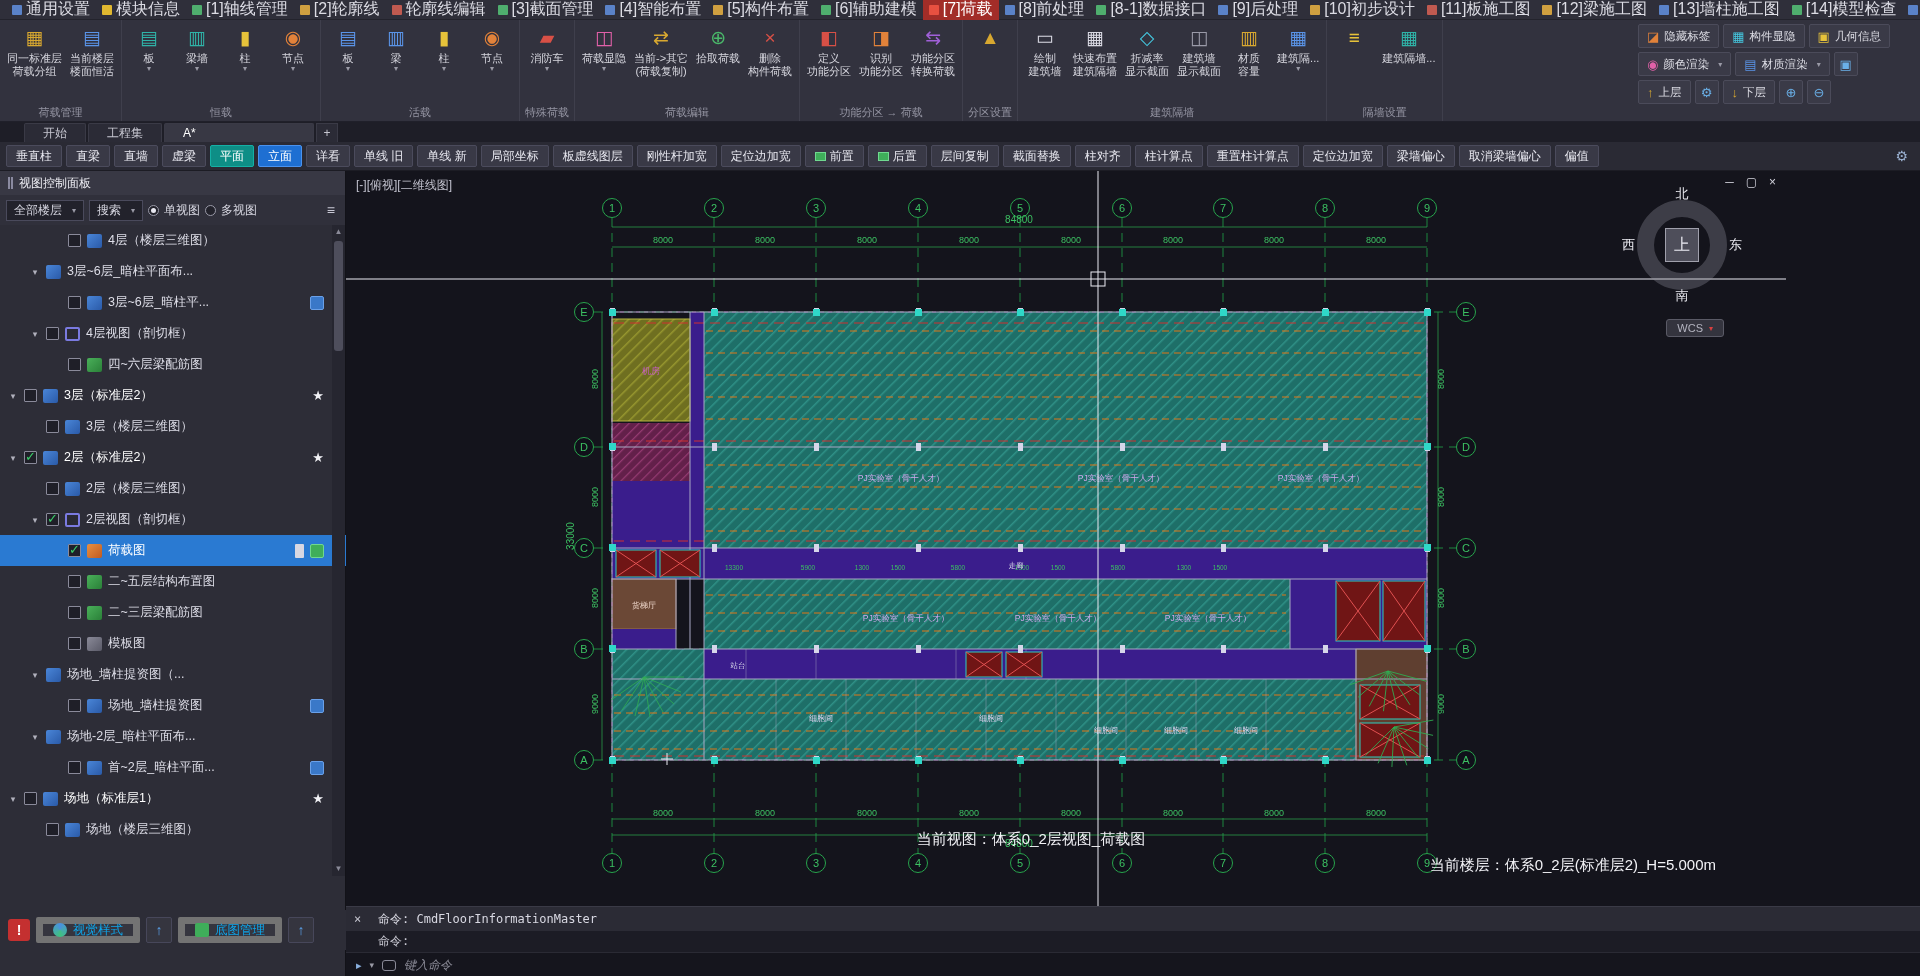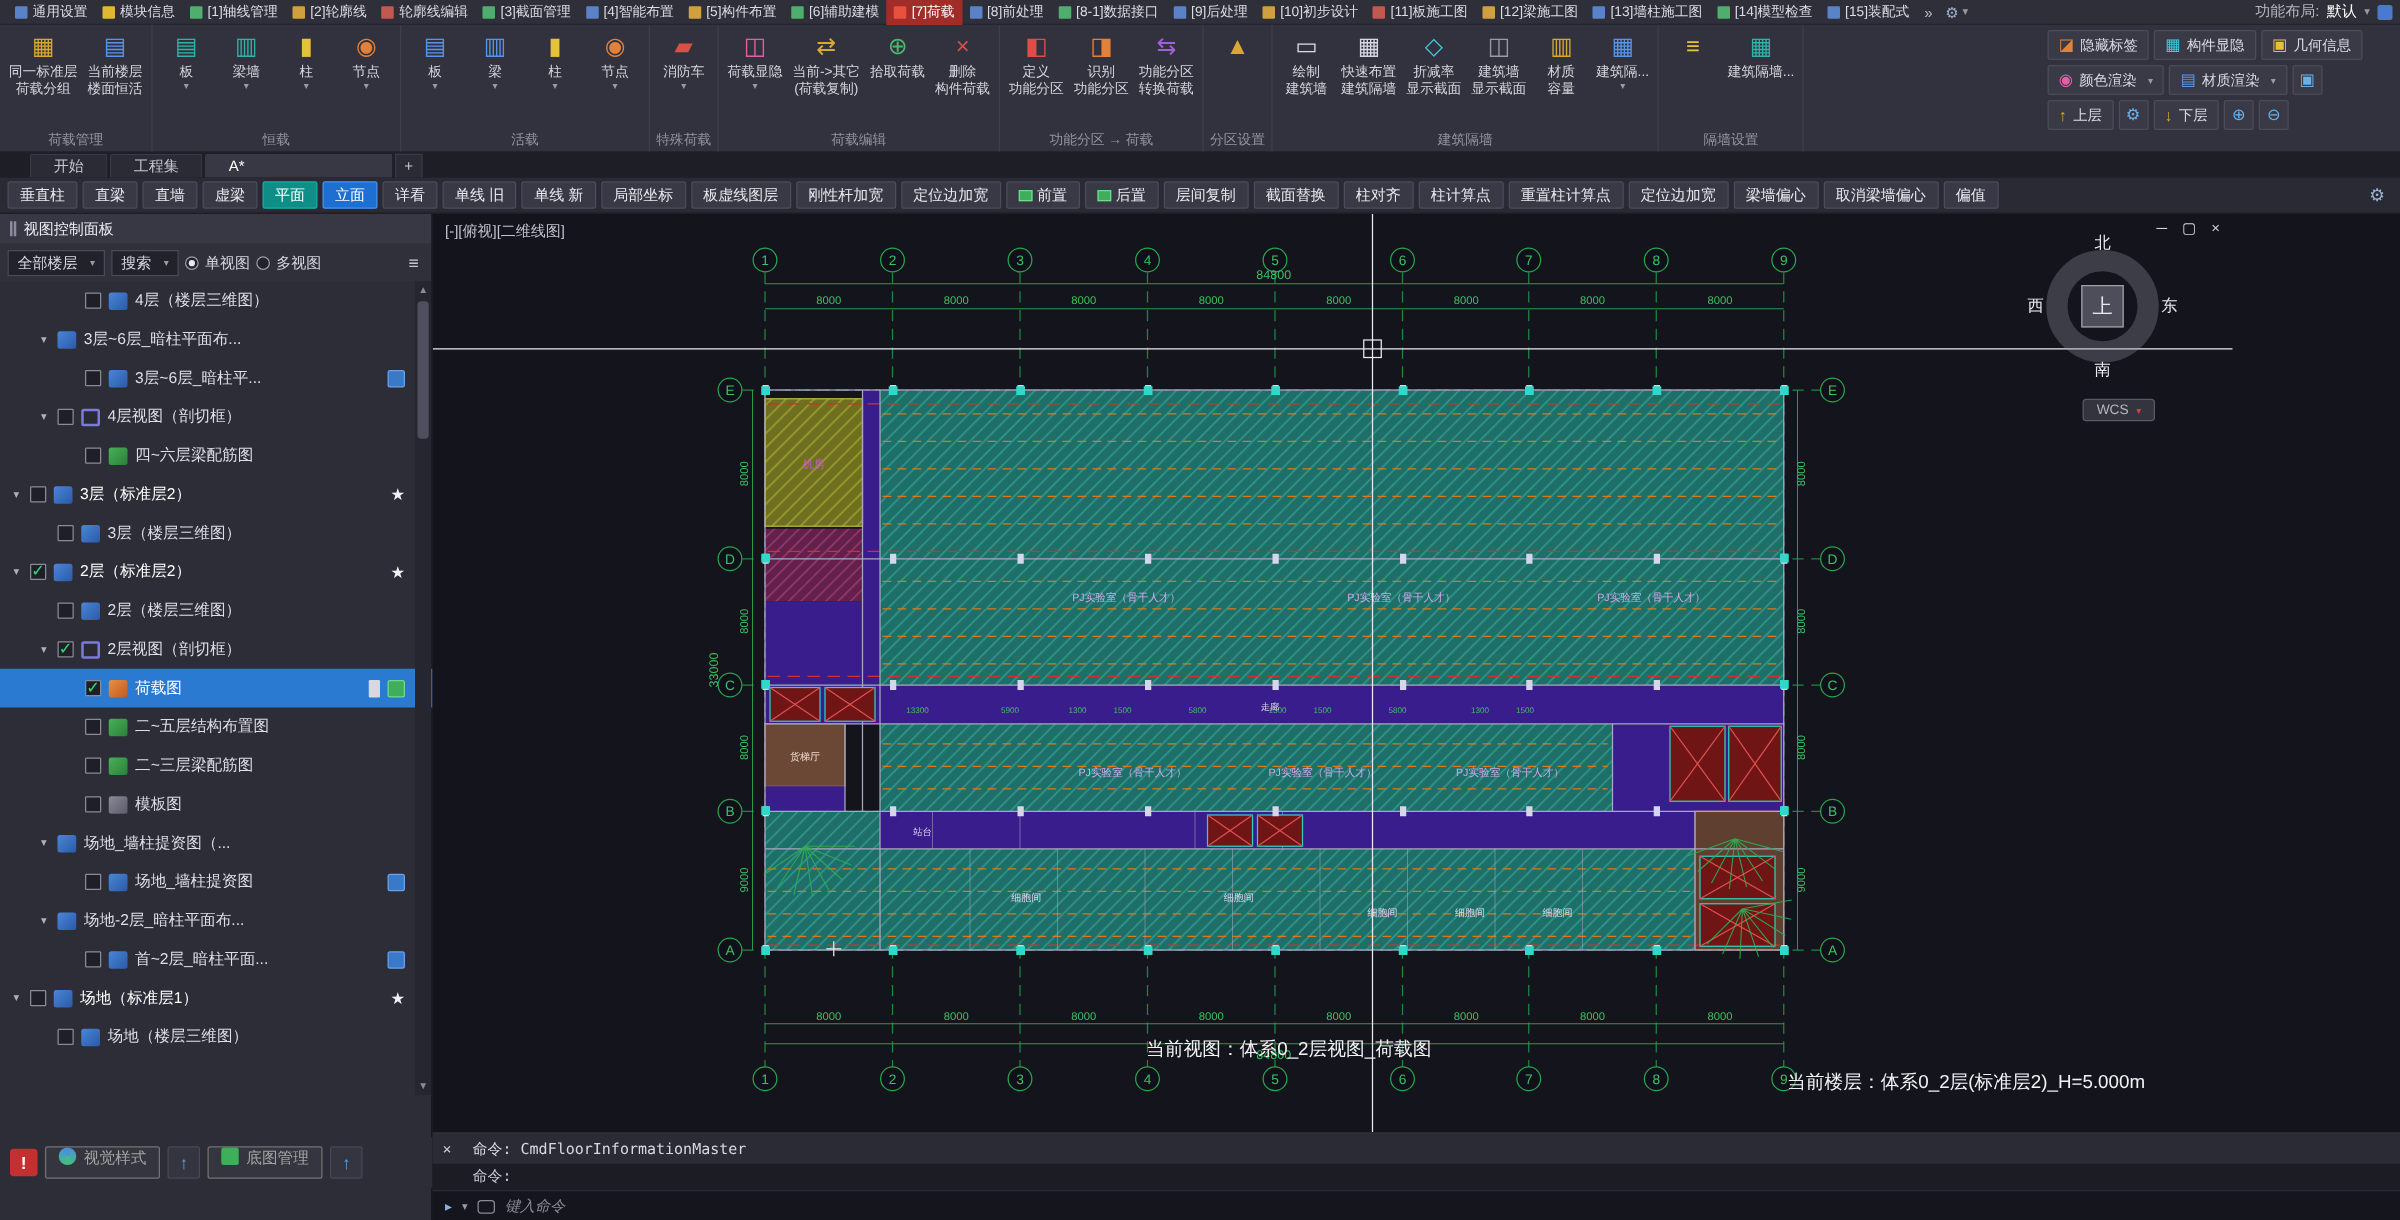--- a/index.html
+++ b/index.html
@@ -1,21 +1,21 @@
 <!DOCTYPE html>
 <html><head>
 <meta charset="utf-8">
 <style>
 *{margin:0;padding:0;box-sizing:border-box}
 html,body{width:1920px;height:976px;overflow:hidden}
 body{background:#14141c;font-family:"Liberation Sans","DejaVu Sans",sans-serif;color:#e2e2ea;font-size:12px;position:relative}
 
 
 #menubar{position:absolute;left:0;top:0;width:1920px;height:20px;background:#2f2f3a;border-bottom:1px solid #23232c;display:flex;align-items:center;padding:0 6px;z-index:6;white-space:nowrap}
-.mi{display:flex;align-items:center;gap:4px;padding:0 6px;height:20px;font-size:11px;color:#dcdce4}
+.mi{display:flex;align-items:center;gap:4px;padding:0 6px;height:20px;font-size:16px;color:#dcdce4}
 .mi.active{background:#a22d28;color:#fff}
 .mico{width:10px;height:10px;border-radius:1px;background:#5a82c8;display:inline-block}
 .mi:nth-child(2n) .mico{background:#d0a040}
 .mi:nth-child(3n) .mico{background:#4fae6e}
 .mi:nth-child(5n) .mico{background:#c05a50}
 .mi-ov{color:#b8b8c4;padding:0 6px}
 .mi-tools{color:#9ab0d0;display:flex;gap:3px;align-items:center;padding:0 4px}
 .mb-right{margin-left:auto;display:flex;align-items:center;gap:6px;color:#b4b4c0}
 .mb-val{color:#fff}
 .mb-dd{font-size:9px;color:#9a9aa6}
@@ -84,21 +84,21 @@
 .tstar::before{content:"★"}
 .tbadge{width:14px;height:14px;min-width:14px;background:#3a78c8;border:1px solid #6aa0e8;border-radius:2px}
 .tpin{width:9px;height:14px;background:#d8d8e2;border-radius:1px}
 .tsave{width:14px;height:14px;background:#3fae5a;border:1px solid #70d890;border-radius:2px}
 #sb-scroll{position:absolute;right:0;top:54px;width:13px;height:651px;background:#262630;display:flex;flex-direction:column;align-items:center}
 .scr-btn{width:13px;height:14px;color:#8a8a98;font-size:8px;text-align:center;line-height:14px}
 .scr-thumb{width:9px;height:110px;background:#4e4e5c;border-radius:3px;margin-top:2px}
 .scr-sp{flex:1}
 #sb-bottom{position:absolute;left:0;top:739px;width:346px;height:40px;display:flex;align-items:center;gap:6px;padding:0 8px;background:#2d2d37}
 .alert{width:22px;height:22px;border-radius:3px;background:#c43030;color:#fff;font-weight:bold;display:flex;align-items:center;justify-content:center;font-size:14px}
-.sbbtn{height:26px;background:#35353f;border:1px solid #737373;border-radius:2px;display:flex;gap:6px;padding:0 10px;font-size:12.5px;color:#a3a3a3}
+.sbbtn{height:26px;background:#35353f;border:7px solid #737373;border-radius:2px;display:flex;align-items:center;gap:6px;padding:0 10px;font-size:12.5px;color:#0ea5e9}
 .gico{width:14px;height:14px;border-radius:50%;background:conic-gradient(#4a90e0,#40c080,#4a90e0)}
 .qico{width:14px;height:14px;background:#3fae5a;border-radius:2px}
 .upbtn{width:26px;height:26px;background:#35353f;border:1px solid #47475a;border-radius:2px;color:#5aa0e8;font-size:14px;display:flex;align-items:center;justify-content:center}
 
 
 #canvas{position:absolute;left:346px;top:171px;width:1440px;height:735px;background:#14141c;overflow:hidden}
 #view-label{position:absolute;left:10px;top:6px;color:#c2c2ce;font-size:12px;z-index:3}
 #win-ctrl{position:absolute;right:10px;top:4px;display:flex;gap:12px;color:#d2d2dc;font-size:12px;z-index:3}
 #compass{position:absolute;right:46px;top:16px;width:116px;height:116px;z-index:3}
 .cring{position:absolute;left:13px;top:13px;width:90px;height:90px;border-radius:50%;border:17px solid rgba(150,150,162,.32)}

